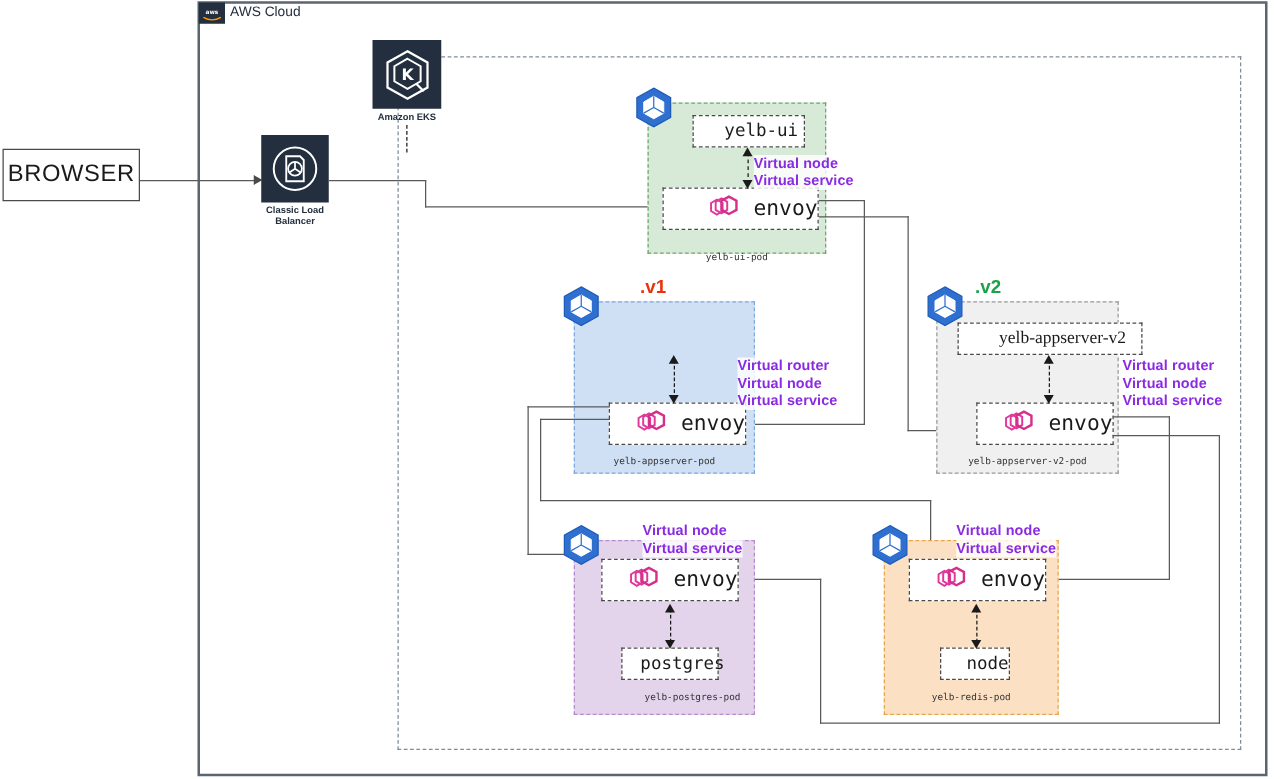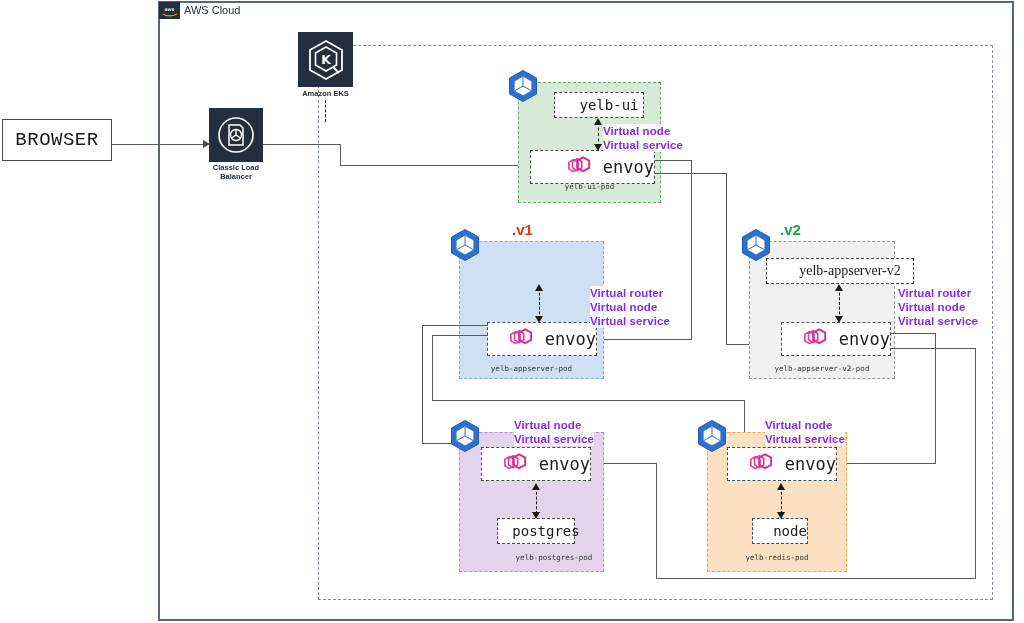--- a/index.html
+++ b/index.html
@@ -15,21 +15,21 @@
   .aws-cloud-label{font-size:11px;color:#232f3e;white-space:nowrap;}
 
   .eks-box{border:1.5px dashed #7f8c99;background:transparent;}
 
   
   .svc-icon{background:#232f3e;display:flex;align-items:center;justify-content:center;}
   .svc-caption{font-size:7.5px;font-weight:bold;color:#232f3e;text-align:center;line-height:1.25;white-space:nowrap;}
 
   
   .browser-box{border:1.5px solid #4a4a4a;background:#fff;display:flex;align-items:center;justify-content:center;
-    font-family:Liberation Mono, monospace;font-size:19px;color:#1a1a1a;letter-spacing:0.5px;}
+    font-family:Liberation Sans, sans-serif;font-size:19px;color:#1a1a1a;letter-spacing:0.5px;}
 
   
   .pod{border:1.5px dashed;}
   .pod-caption{position:absolute;left:0;right:0;text-align:center;
     font-family:"DejaVu Sans Mono","Liberation Mono",monospace;font-size:7.5px;color:#333;white-space:nowrap;}
 
   .node-box{border:1.5px dashed #4a4a4a;background:#ffffff;display:flex;align-items:center;justify-content:center;
     font-family:"DejaVu Sans Mono","Liberation Mono",monospace;font-size:14px;color:#1a1a1a;white-space:nowrap;padding-left:20px;}
   .node-box.envoy{justify-content:flex-end;padding-left:8px;gap:10px;}
   .envoy-label{font-family:"DejaVu Sans Mono","Liberation Mono",monospace;font-size:17px;color:#1a1a1a;}
@@ -121,21 +121,21 @@
   <div class="abs node-box envoy" style="left:530px;top:150px;width:125px;height:34px;">
     <span style="display:flex;">
       <svg width="28" height="24" viewBox="0 0 30 26">
         <path d="M4 8 L9 5 L14 8 L14 15 L9 18 L4 15 Z" fill="none" stroke="#e0399a" stroke-width="1.7"></path>
         <path d="M8 7 L13 4 L18 7 L18 14 L13 17 L8 14 Z" fill="none" stroke="#e0399a" stroke-width="1.7"></path>
         <path d="M13 6 L19.5 2.5 L26 6 L26 14 L19.5 17.5 L13 14 Z" fill="none" stroke="#d62e8c" stroke-width="2.1"></path>
       </svg>
     </span>
     <span class="envoy-label">envoy</span>
   </div>
-  <div class="pod-caption" style="top:182px;left:518px;width:143px;">yelb-ui-pod</div>
+  <div class="pod-caption" style="top:201px;left:518px;width:143px;">yelb-ui-pod</div>
 
   <div class="abs ln dash-v" style="left:598px;top:122px;height:25px;"></div>
   <div class="abs arrow up" style="left:594px;top:118px;"></div>
   <div class="abs arrow down" style="left:594px;top:144px;"></div>
 
   <div class="abs vlabel" style="left:603px;top:124px;">
     <div>Virtual node</div>
     <div>Virtual service</div>
   </div>
 

